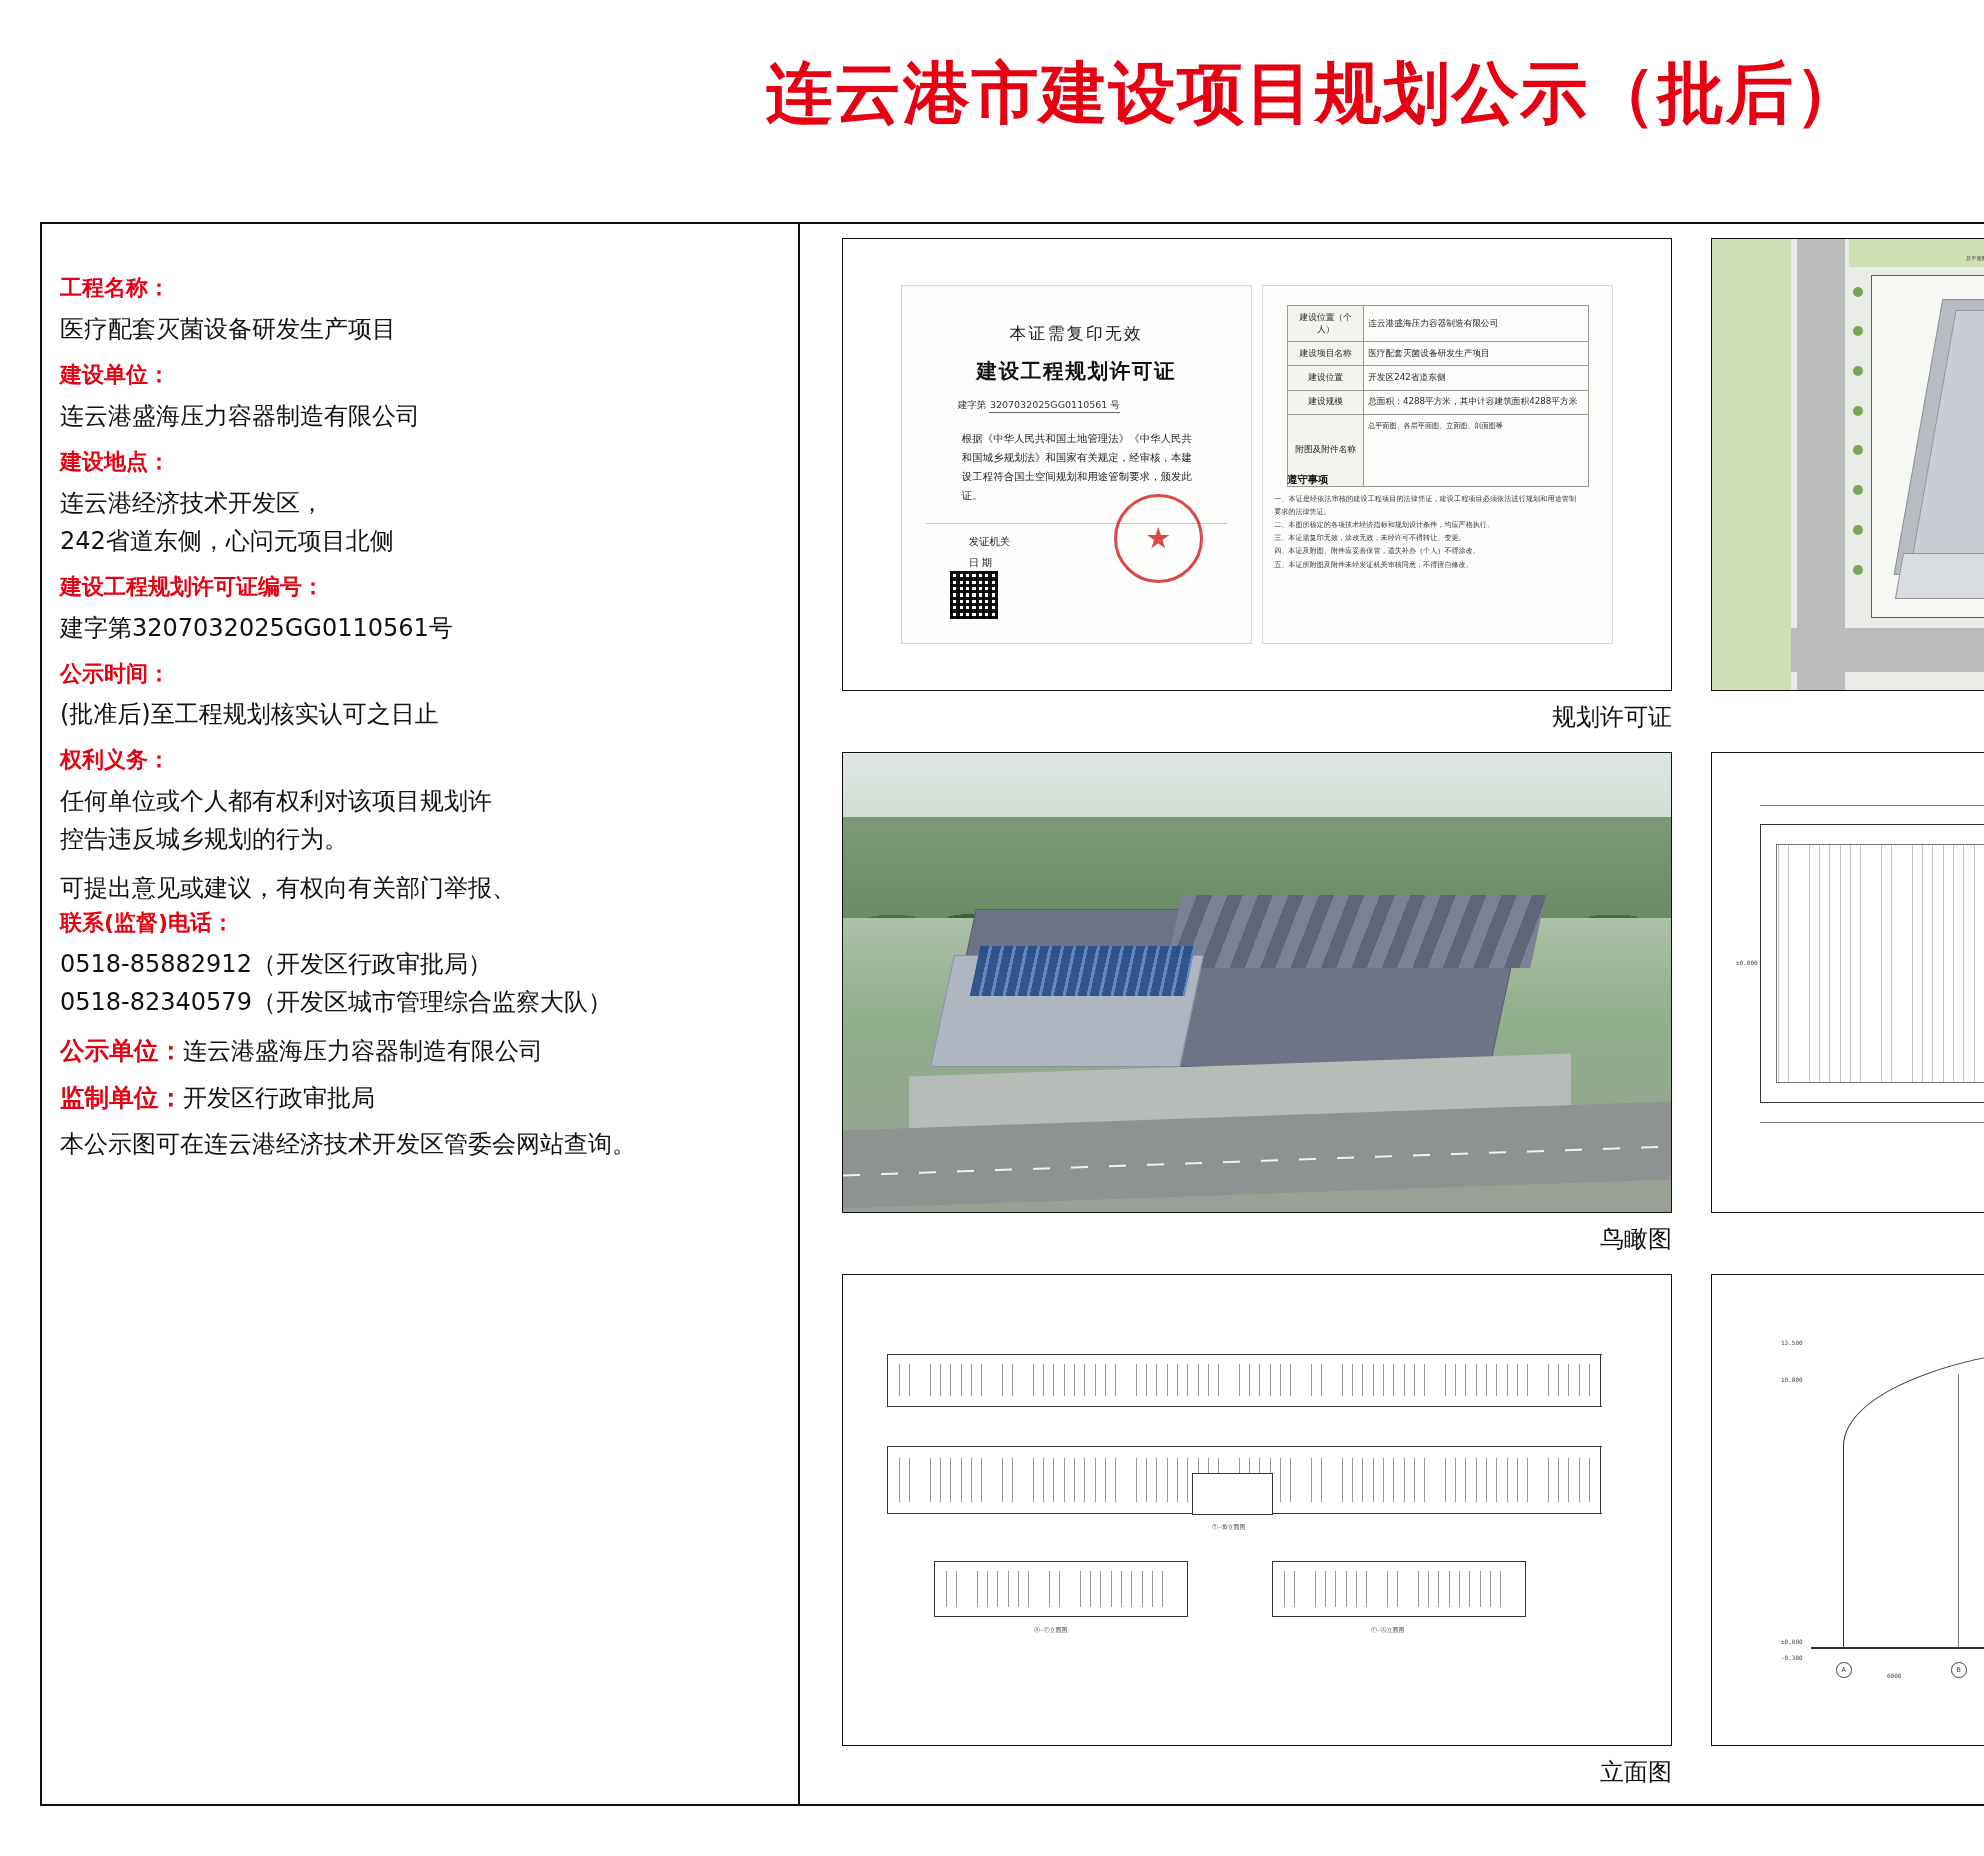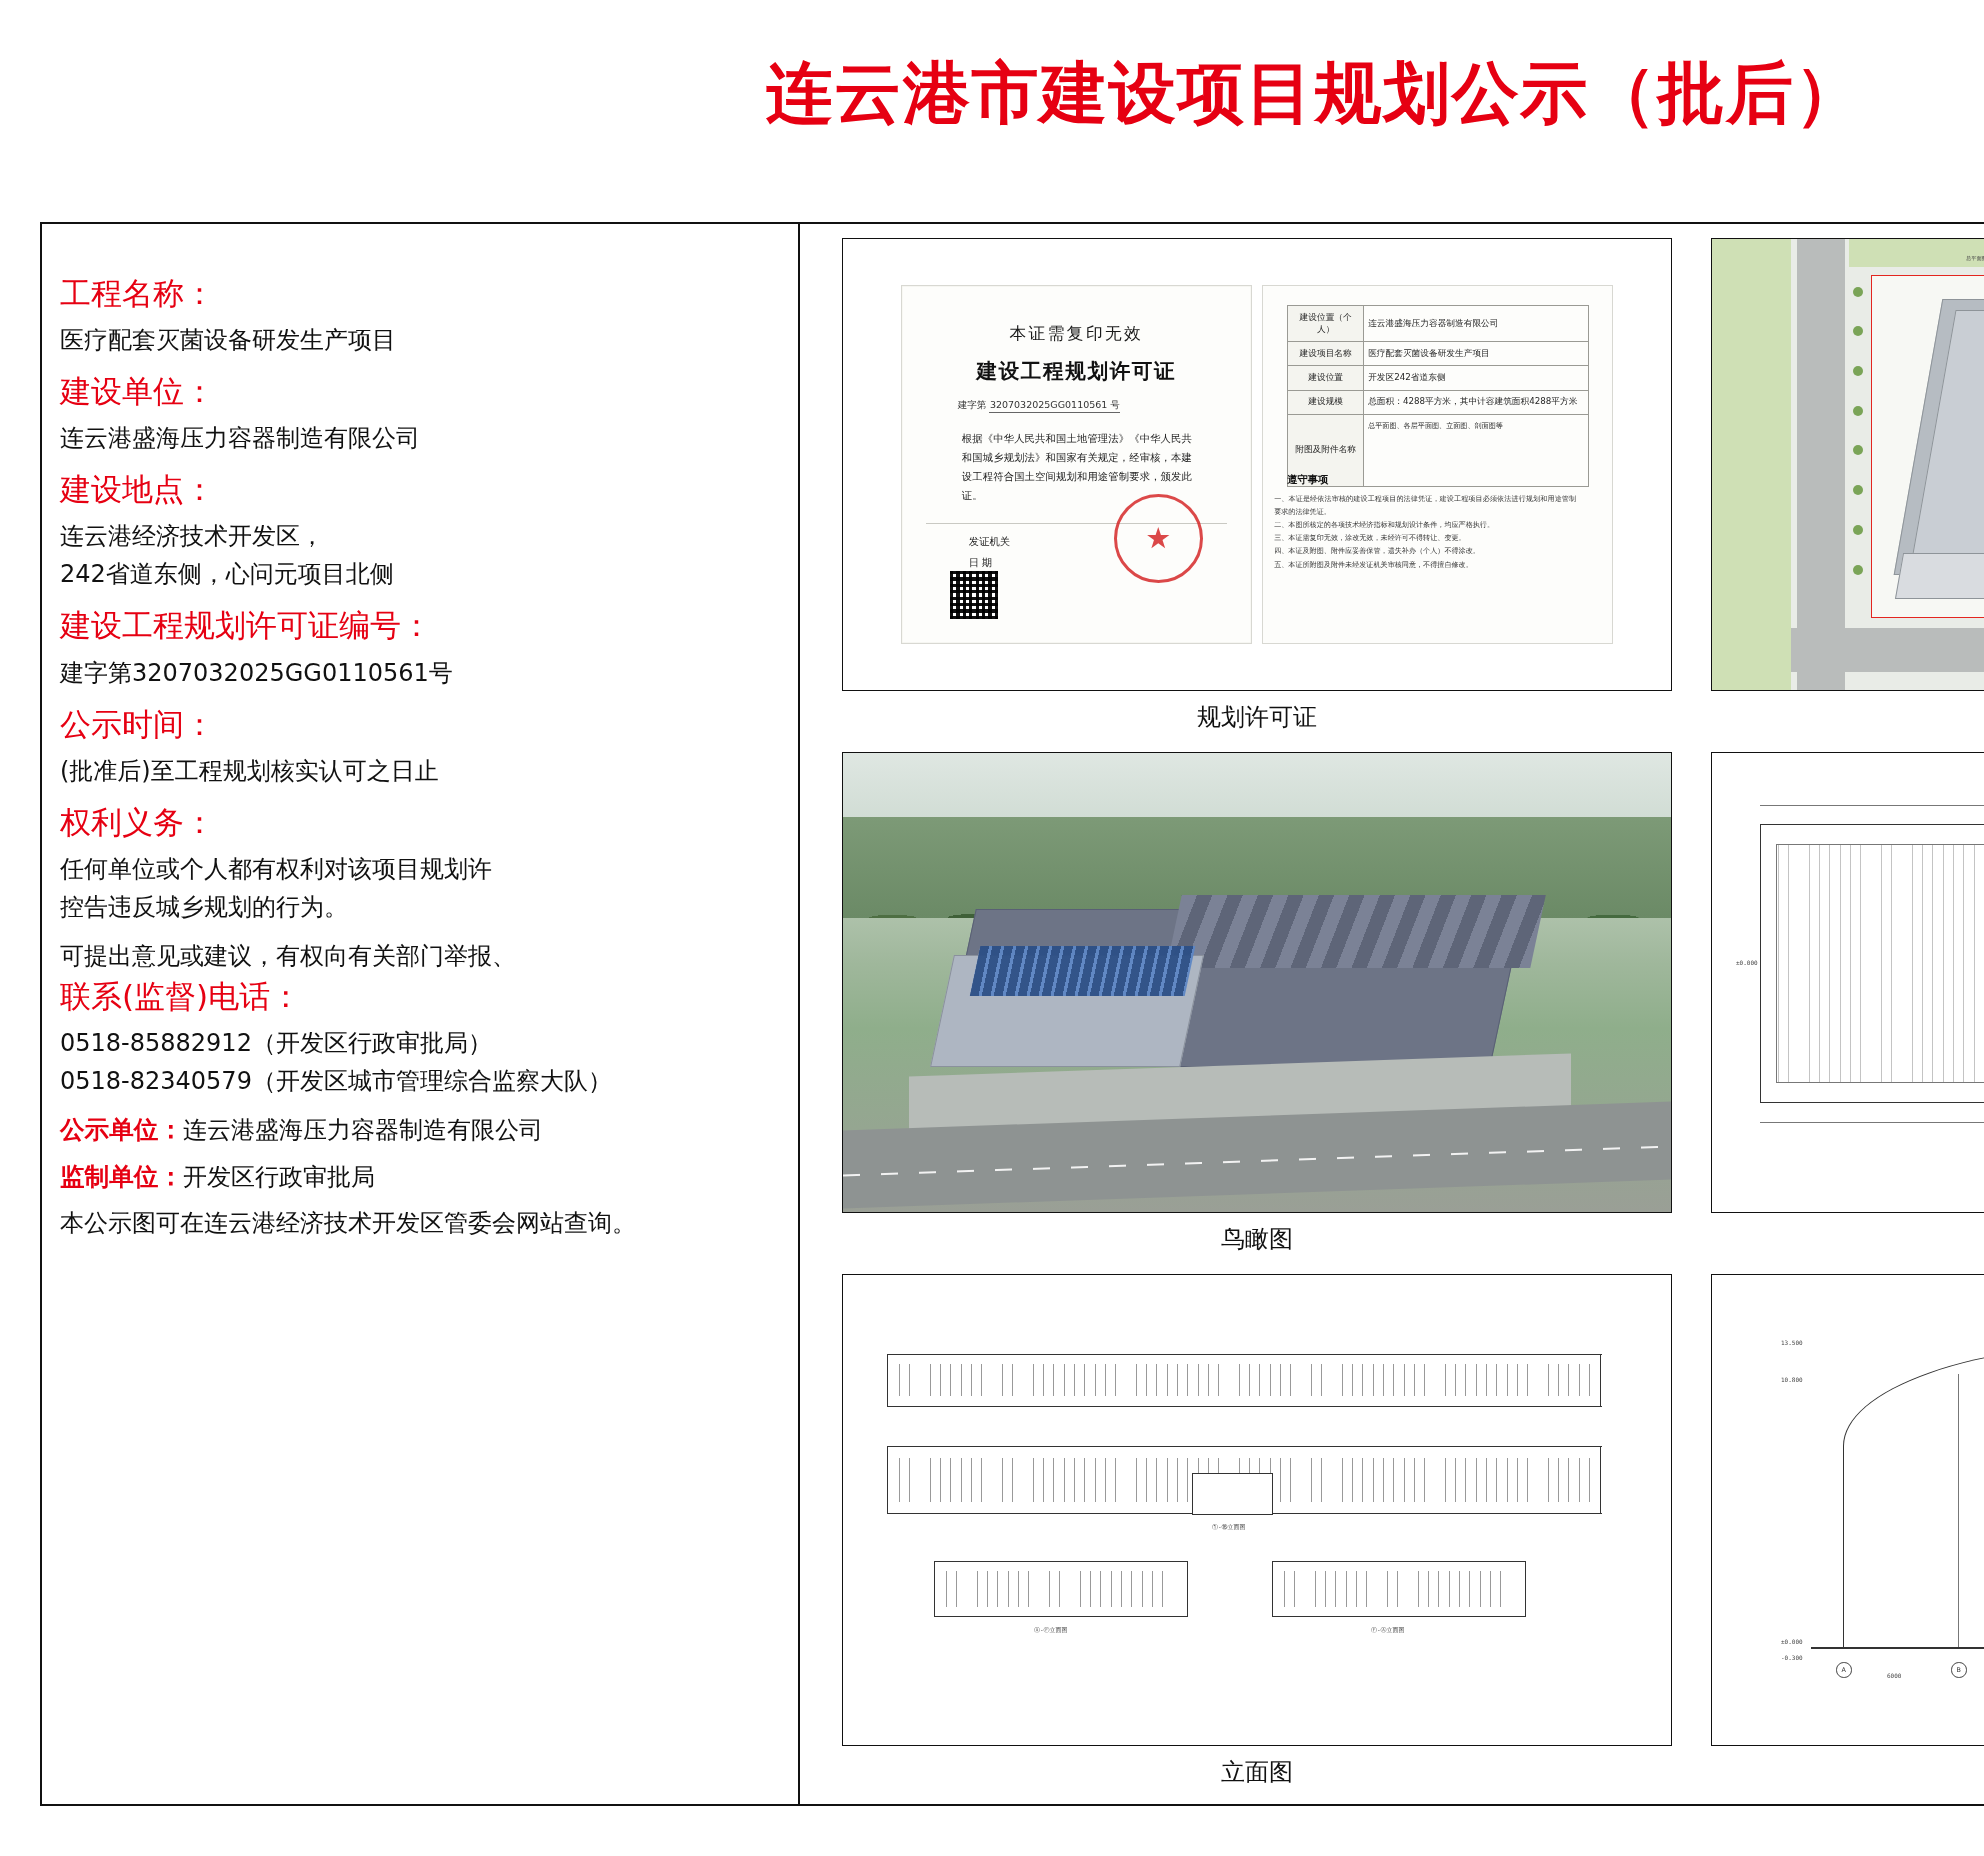--- a/index.html
+++ b/index.html
@@ -39,22 +39,22 @@
 
   
   .info{
     position:absolute;
     left:60px;top:274px;
     width:726px;
     color:#111;
   }
   .lbl{
     color:#e60012;
-    font-weight:normal;
-    font-size:31px;
+    font-weight:bold;
+    font-size:22px;
     margin:0 0 10.3px 0;
     line-height:1.25;
     font-family:"DejaVu Sans",sans-serif;
   }
   .val{
     color:#111;
     font-size:24px;
     margin:0 0 15px 0;
     line-height:1.42;
     font-family:"DejaVu Sans",sans-serif;
@@ -80,21 +80,21 @@
   .cell{position:absolute;}
   .imgbox{
     border:1.6px solid #111;
     box-sizing:border-box;
     background:#ffffff;
     width:100%;
     position:relative;
     overflow:hidden;
   }
   .caption{
-    text-align:center;
+    text-align:right;
     font-size:24px;
     color:#111;
     margin-top:10.3px;
     font-family:"DejaVu Sans",sans-serif;
   }
 
   
   #c-permit{left:0px;  top:0px;    width:830px;}
   #c-color {left:869px;top:0px;   width:869px;}
   #c-aerial{left:0px;  top:514px; width:830px;}

